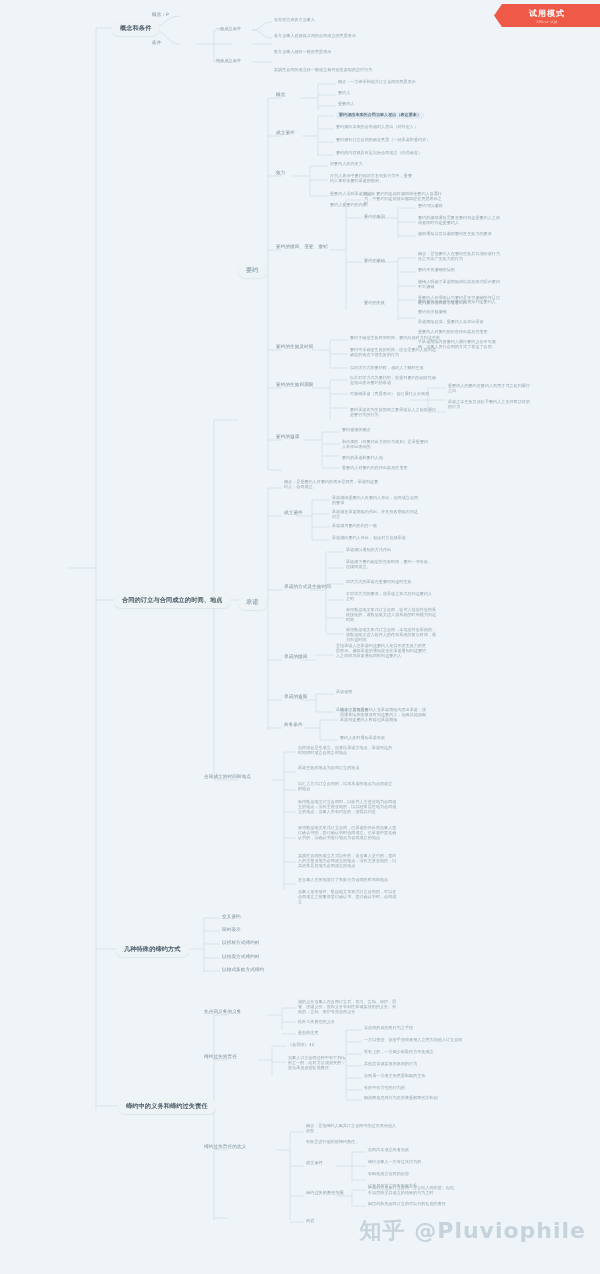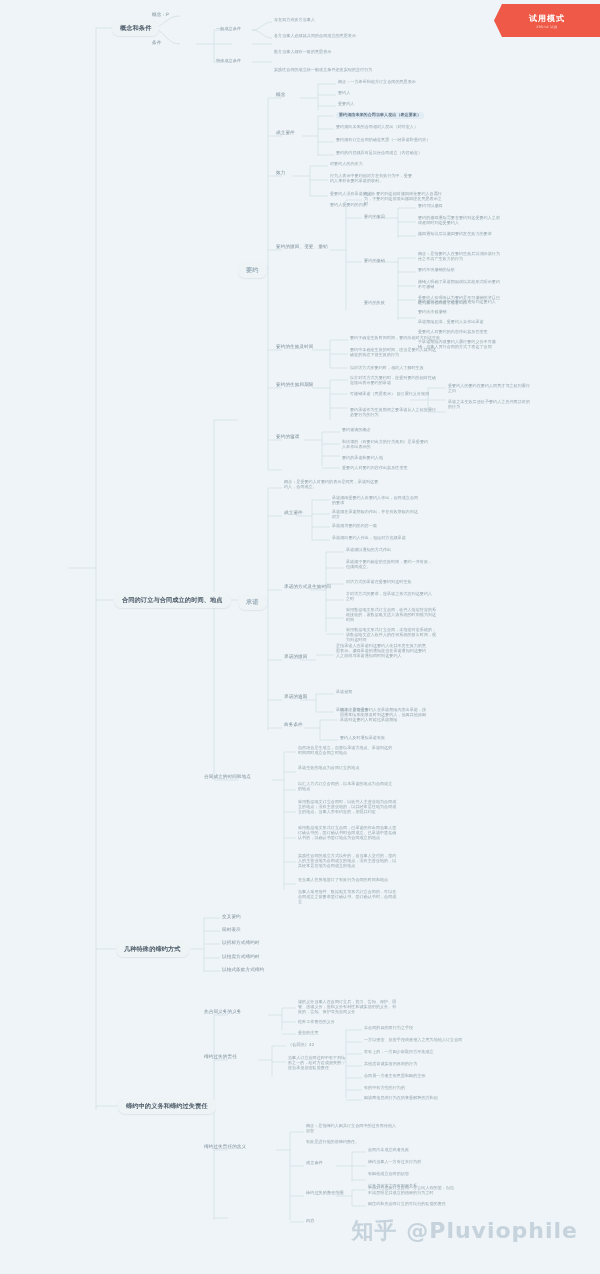--- a/index.html
+++ b/index.html
@@ -46,34 +46,34 @@
   .lvl4{font-size:4px;color:#93a4ae;}
   .hl{
     background:#e2ecf4;border-radius:3px;padding:1px 3px;
     color:#5d7080;font-weight:bold;
   }
   .wrapbox{white-space:normal;}
 
   
   .badge{
     position:absolute;top:4px;right:0;
-    width:106px;height:33px;
+    width:106px;height:23px;
     background:#ee5a47;
     color:#fff;
     display:flex;flex-direction:column;
     align-items:center;justify-content:center;
     clip-path:polygon(8px 0,100% 0,100% 100%,8px 100%,0 50%);
     box-shadow:0 1px 3px rgba(200,80,60,.3);
   }
   .badge .b1{font-size:8px;font-weight:bold;letter-spacing:1px;}
   .badge .b2{font-size:3.4px;opacity:.75;letter-spacing:.4px;margin-top:1px;}
 
   
   .watermark{
-    position:absolute;right:22px;bottom:28px;
+    position:absolute;right:14px;bottom:28px;
     font-size:22px;color:#c6d3dc;
     letter-spacing:1px;font-weight:bold;
     user-select:none;
   }
 </style>
 </head>
 <body>
 
 <div id="canvas">
 

